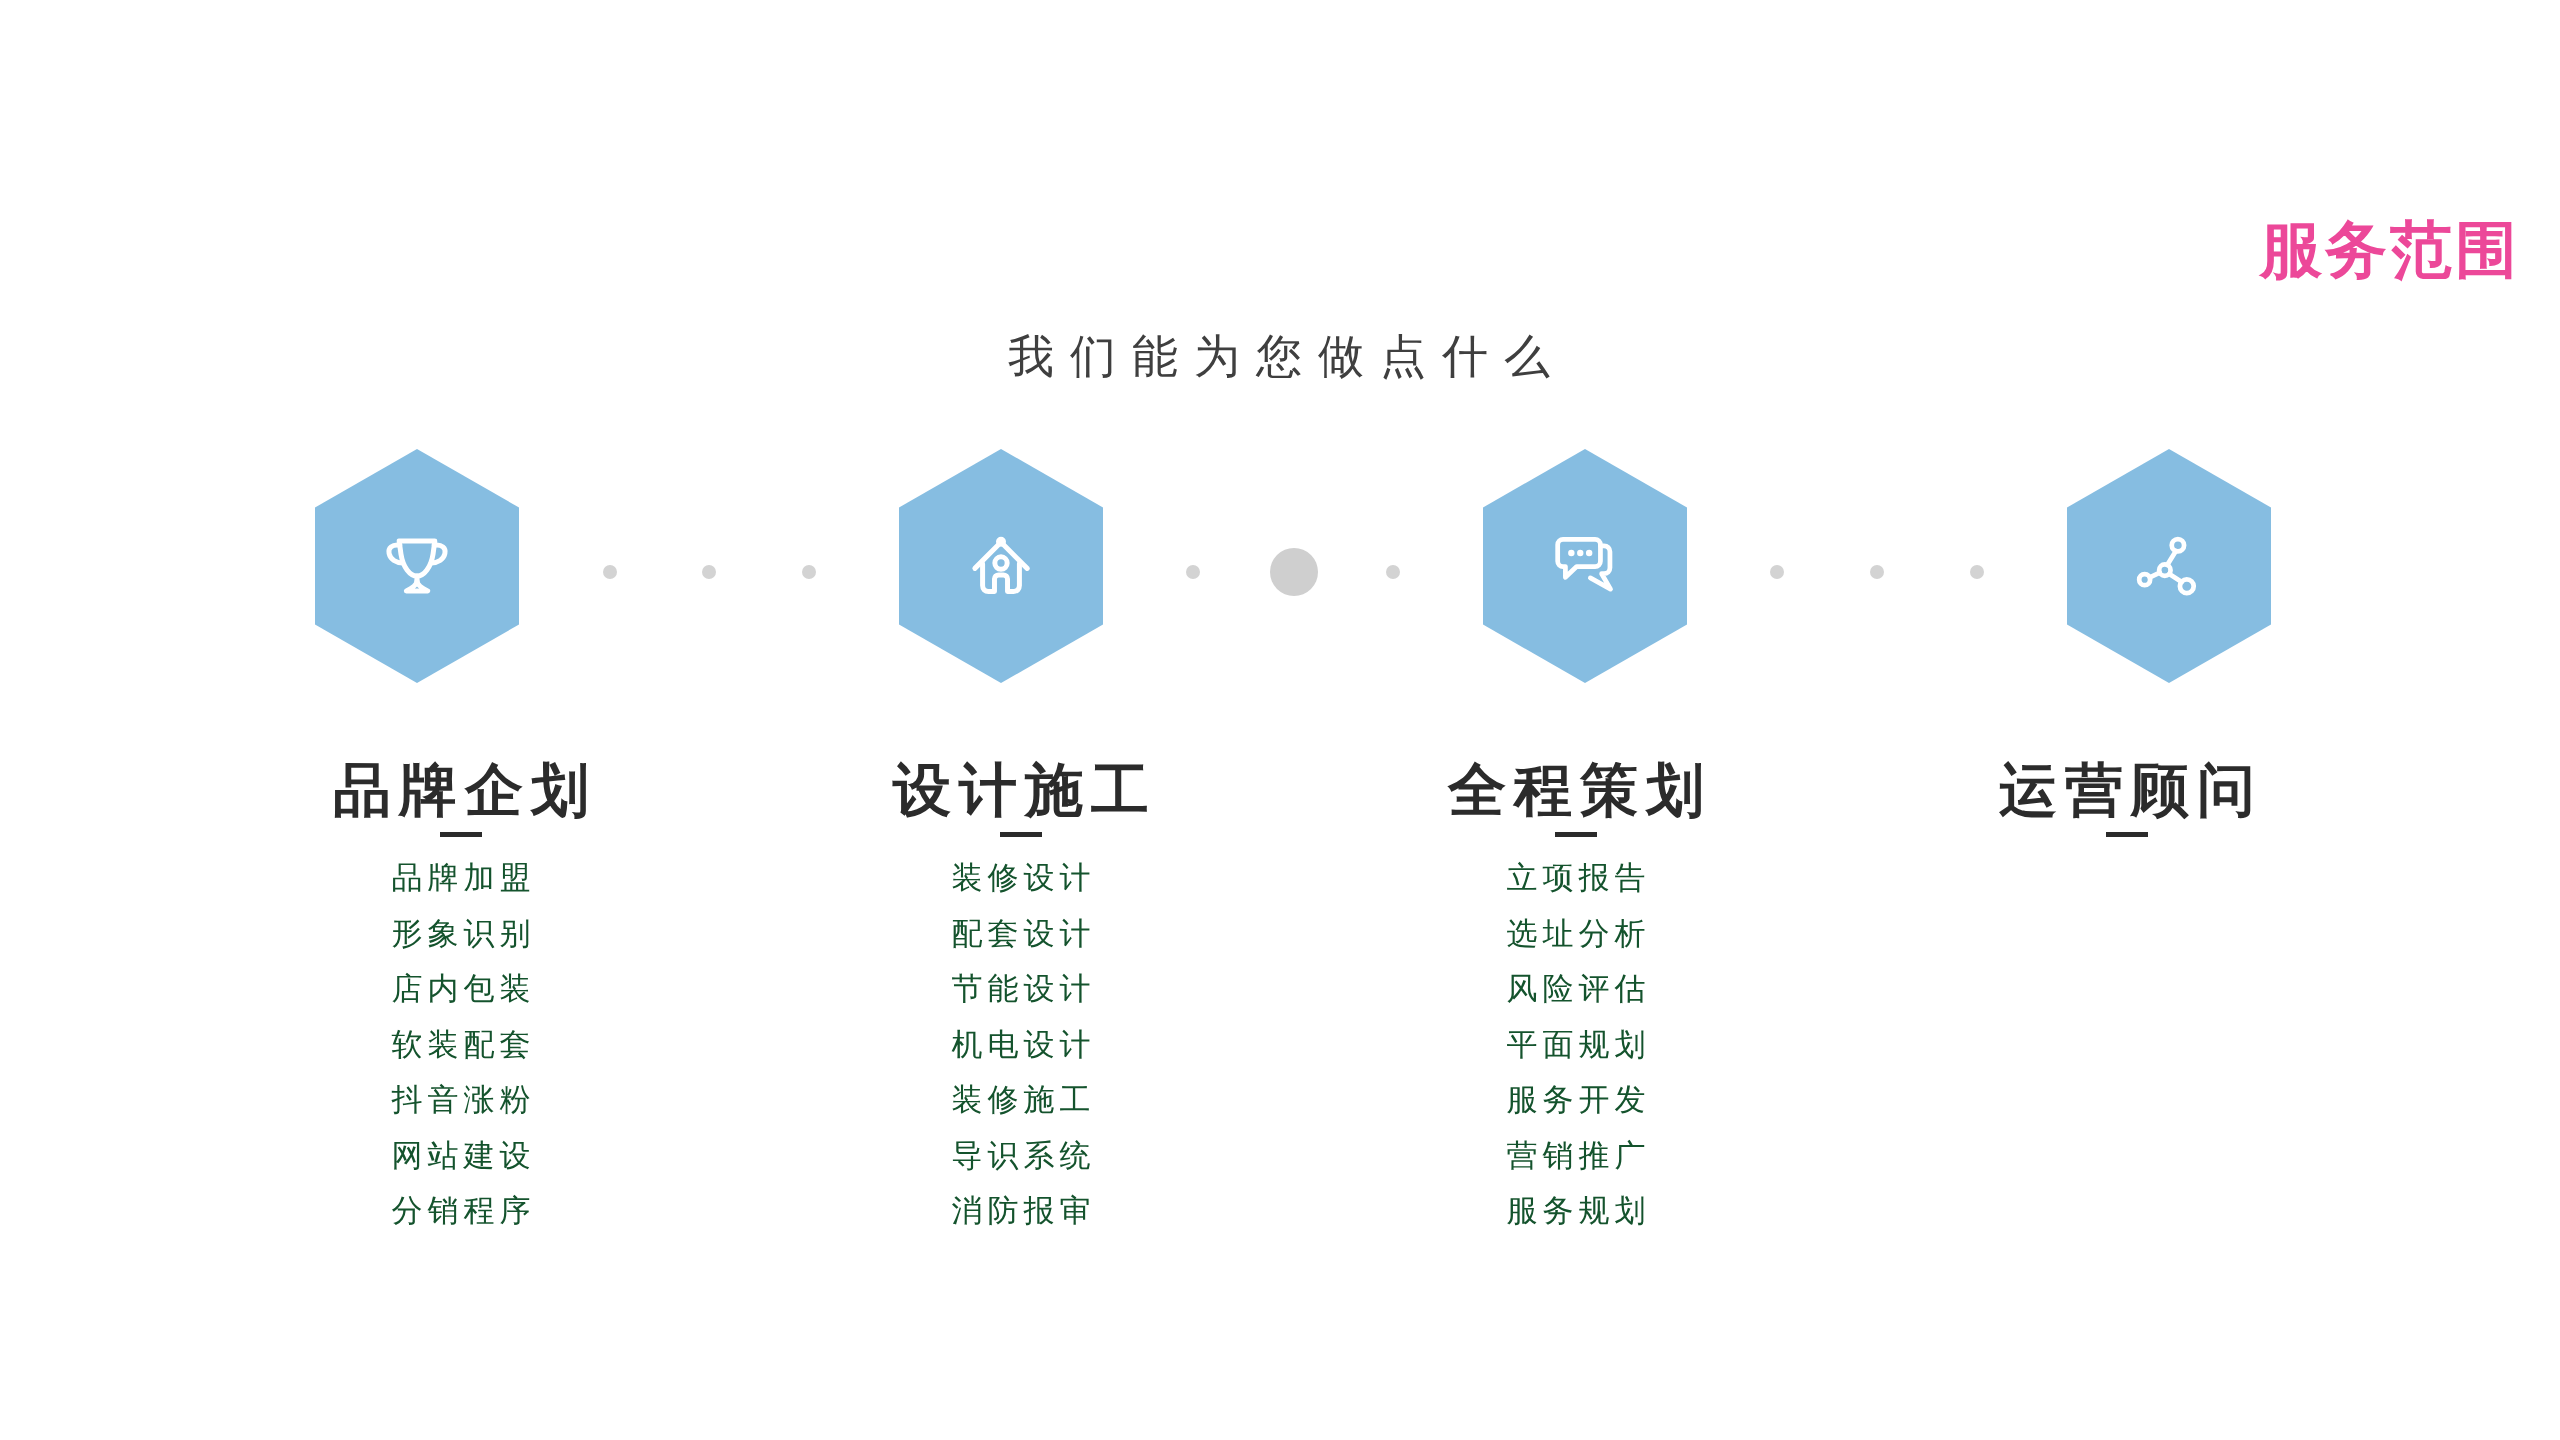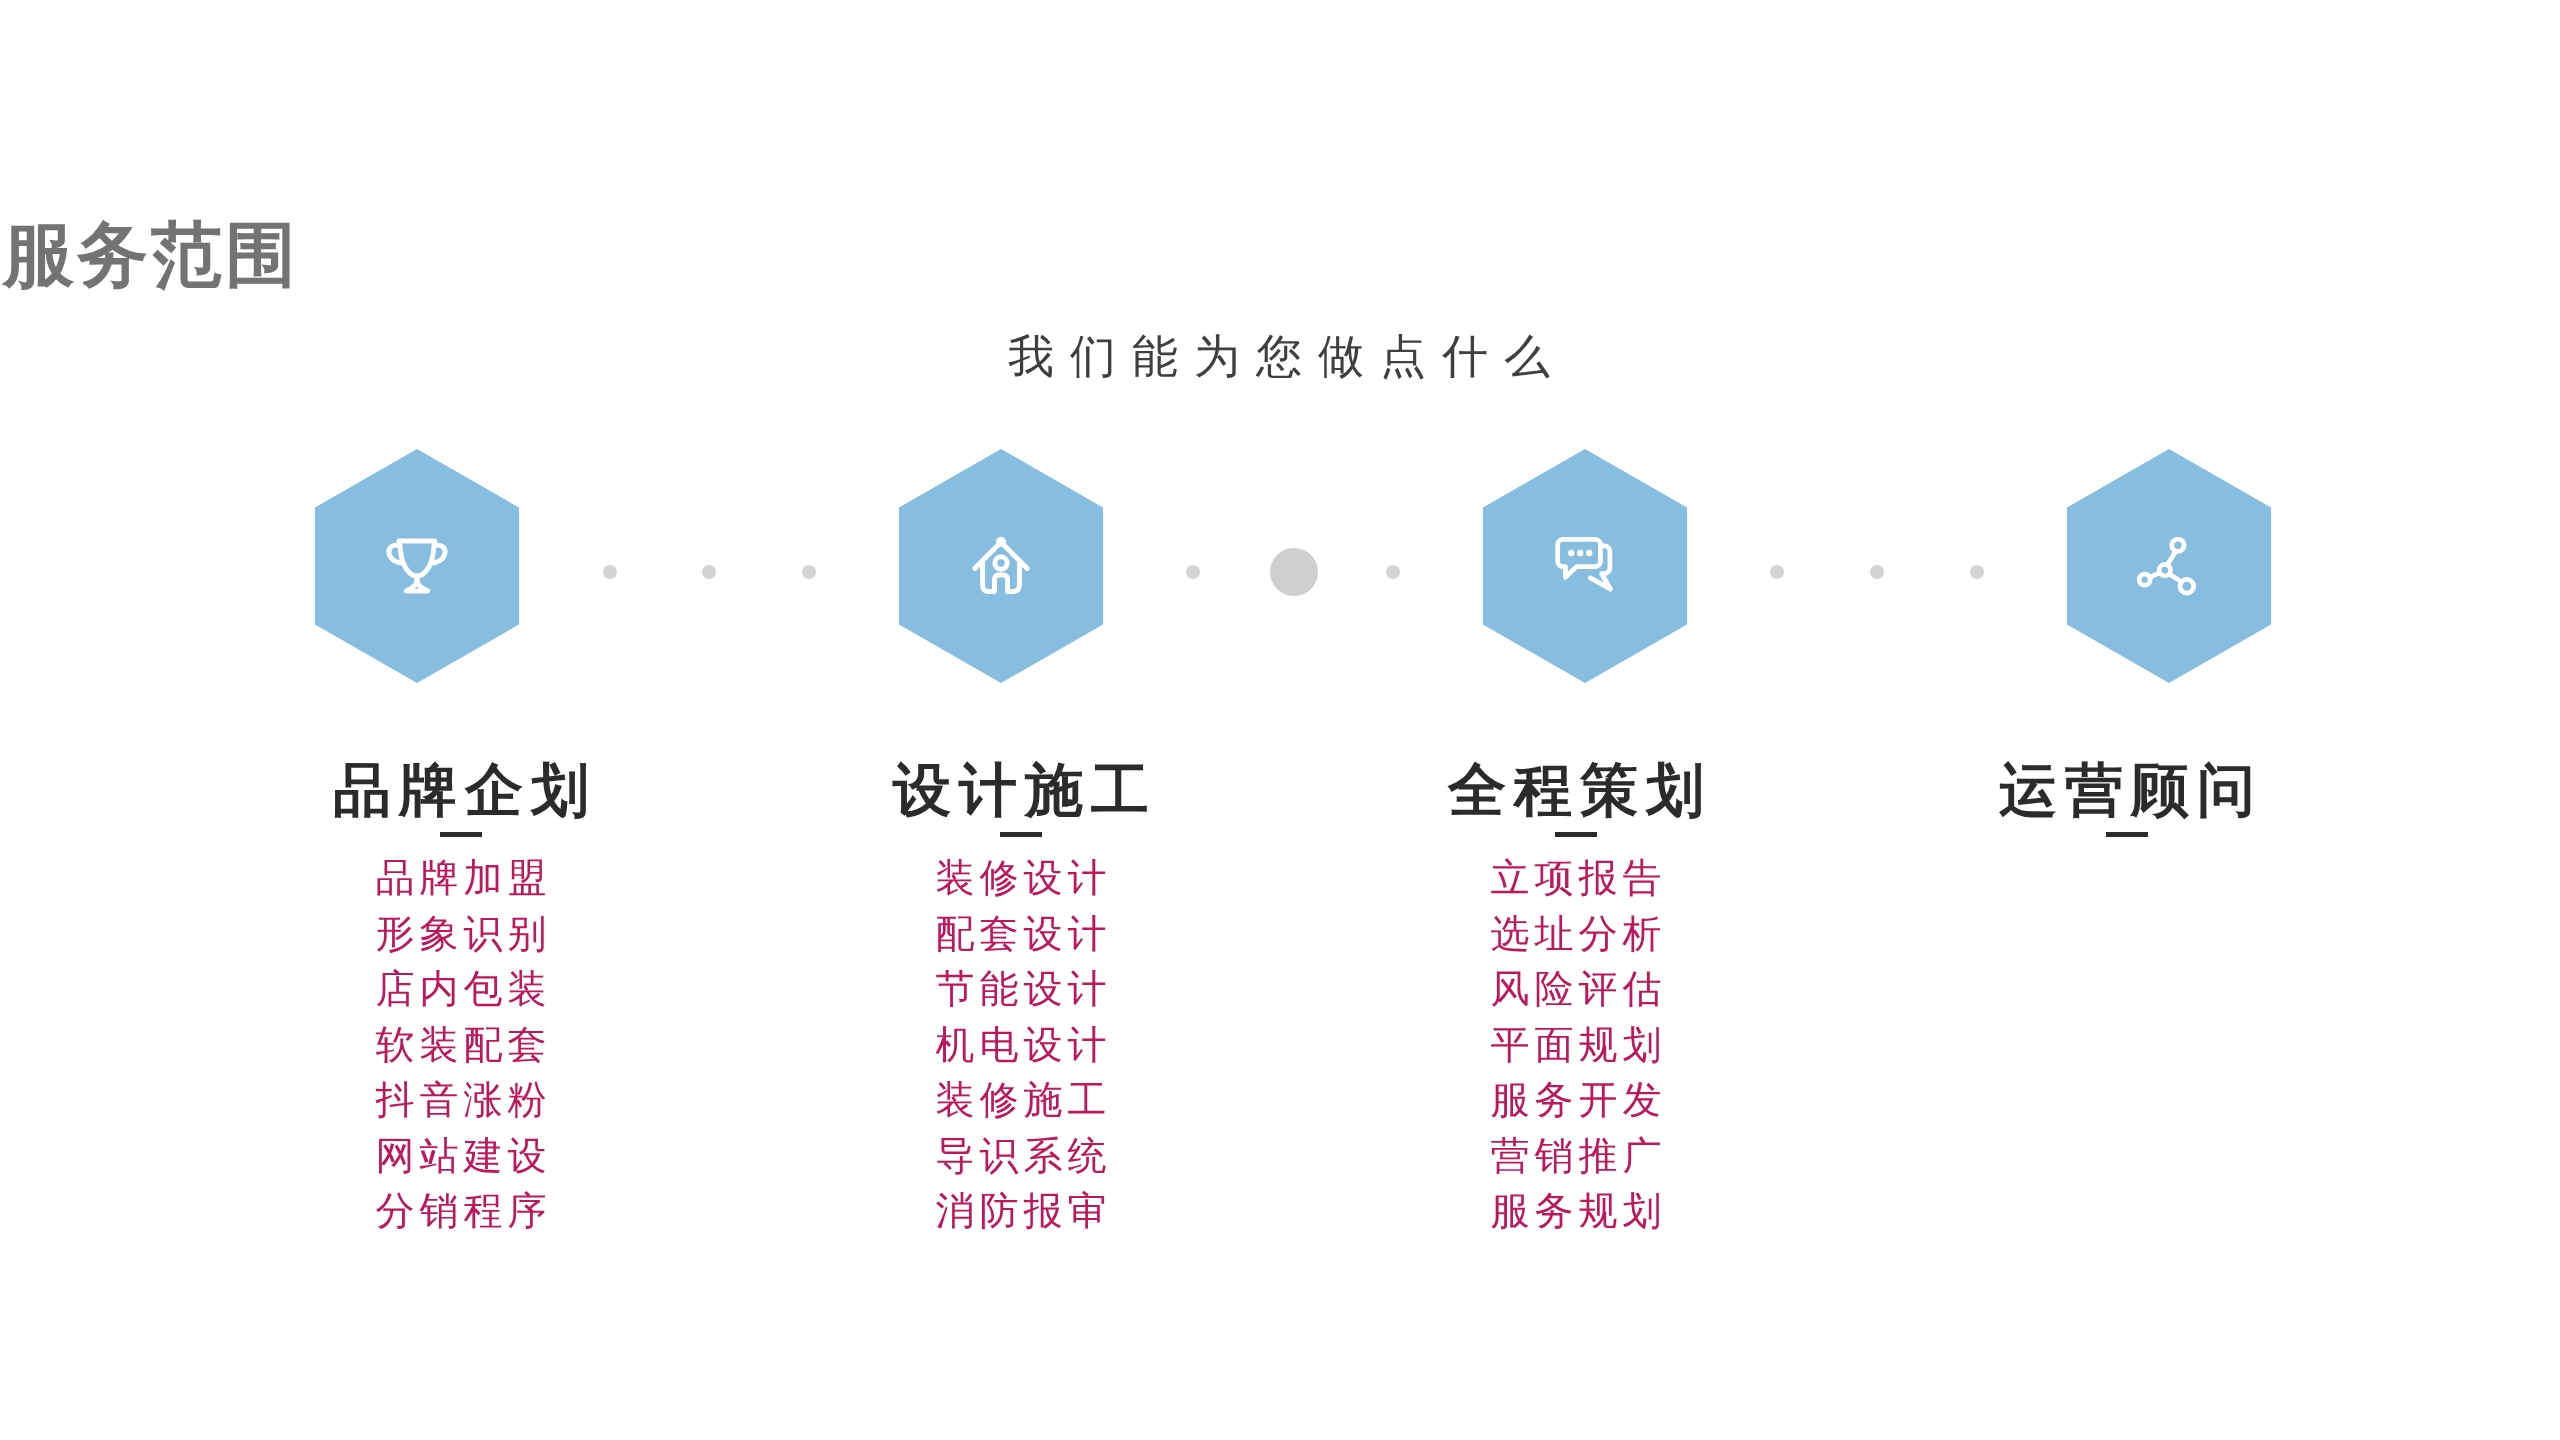--- a/index.html
+++ b/index.html
@@ -7,23 +7,23 @@
     width: 2560px; height: 1440px;
     background: #ffffff;
     overflow: hidden;
     font-family: "Liberation Sans", "DejaVu Sans", sans-serif;
   }
   .stage { position: absolute; inset: 0; width: 2560px; height: 1440px; background:#ffffff; }
 
   
   .main-title {
     position: absolute; top: 208px; left: 0; width: 2520px;
-    text-align: left;
-    font-size: 71px; font-weight: 900; letter-spacing: 3px; padding-left: 3px;
-    color: #737373;
+    text-align: right;
+    font-size: 62px; font-weight: 900; letter-spacing: 3px; padding-left: 3px;
+    color: #ec4899;
   }
   .sub-title {
     position: absolute; top: 326px; left: 4px; width: 2550px;
     text-align: center;
     font-size: 46px; font-weight: 400; letter-spacing: 16px; padding-left: 16px;
     color: #3f3f3f;
   }
 
   
   .hex {
@@ -62,22 +62,22 @@
   .col-title {
     font-size: 58px; font-weight: 800; letter-spacing: 8px; padding-left: 8px;
     line-height: 56px; color: #2b2b2b;
   }
   .col-underline {
     width: 42px; height: 5px; background: #2b2b2b;
     margin: 14px auto 0 auto;
   }
   .col-items { margin-top: 13px; }
   .col-item {
-    font-size: 39px; font-weight: 400; letter-spacing: 5px; padding-left: 5px;
-    line-height: 55.5px; height: 55.5px; color: #be185d;
+    font-size: 31px; font-weight: 400; letter-spacing: 5px; padding-left: 5px;
+    line-height: 55.5px; height: 55.5px; color: #14532d;
     white-space: nowrap;
   }
 </style>
 </head>
 <body>
 
 <div class="stage">
 
   <div class="main-title">服务范围</div>
   <div class="sub-title">我们能为您做点什么</div>

